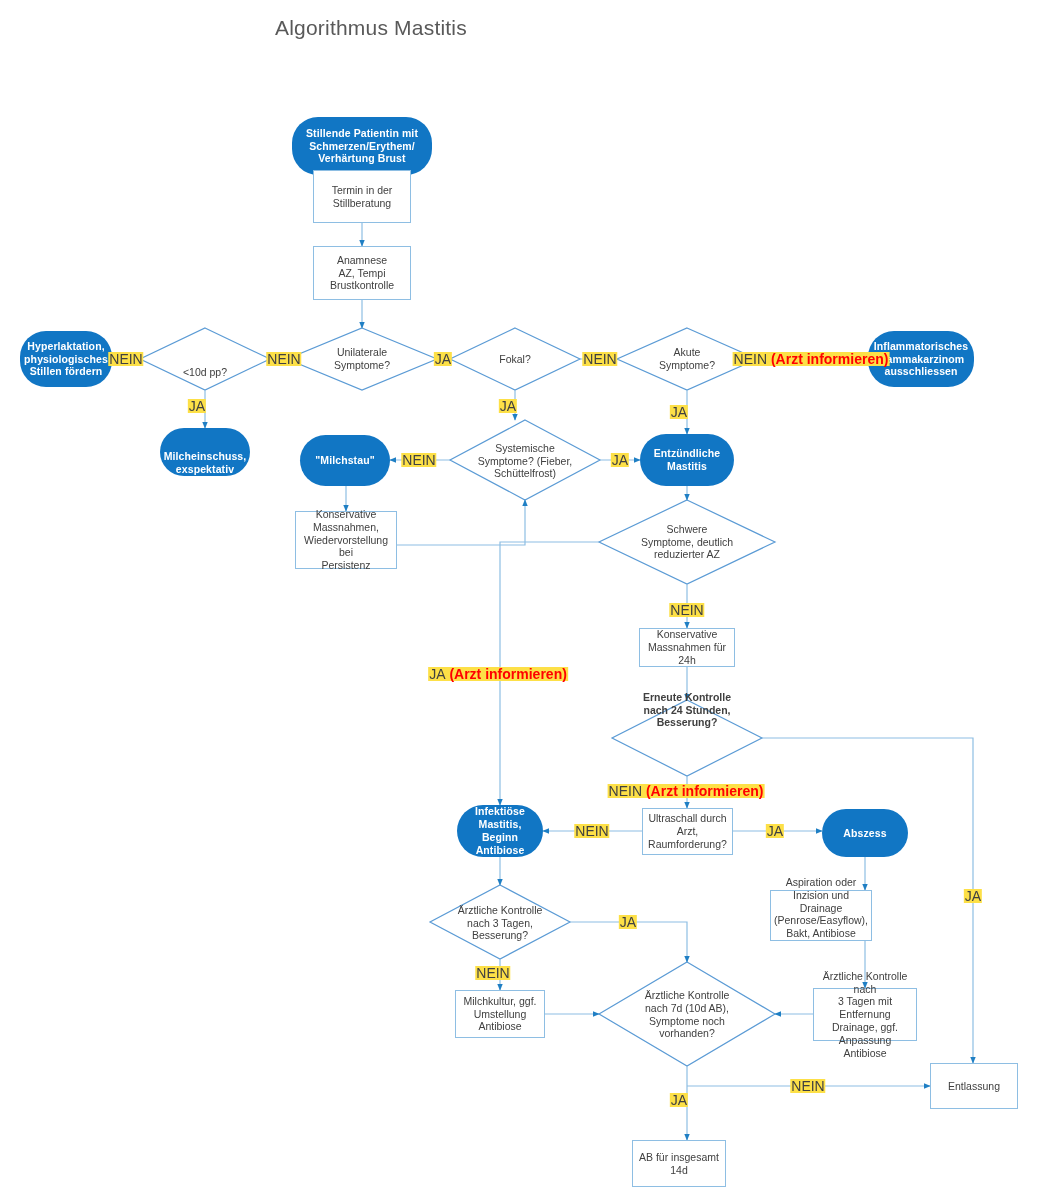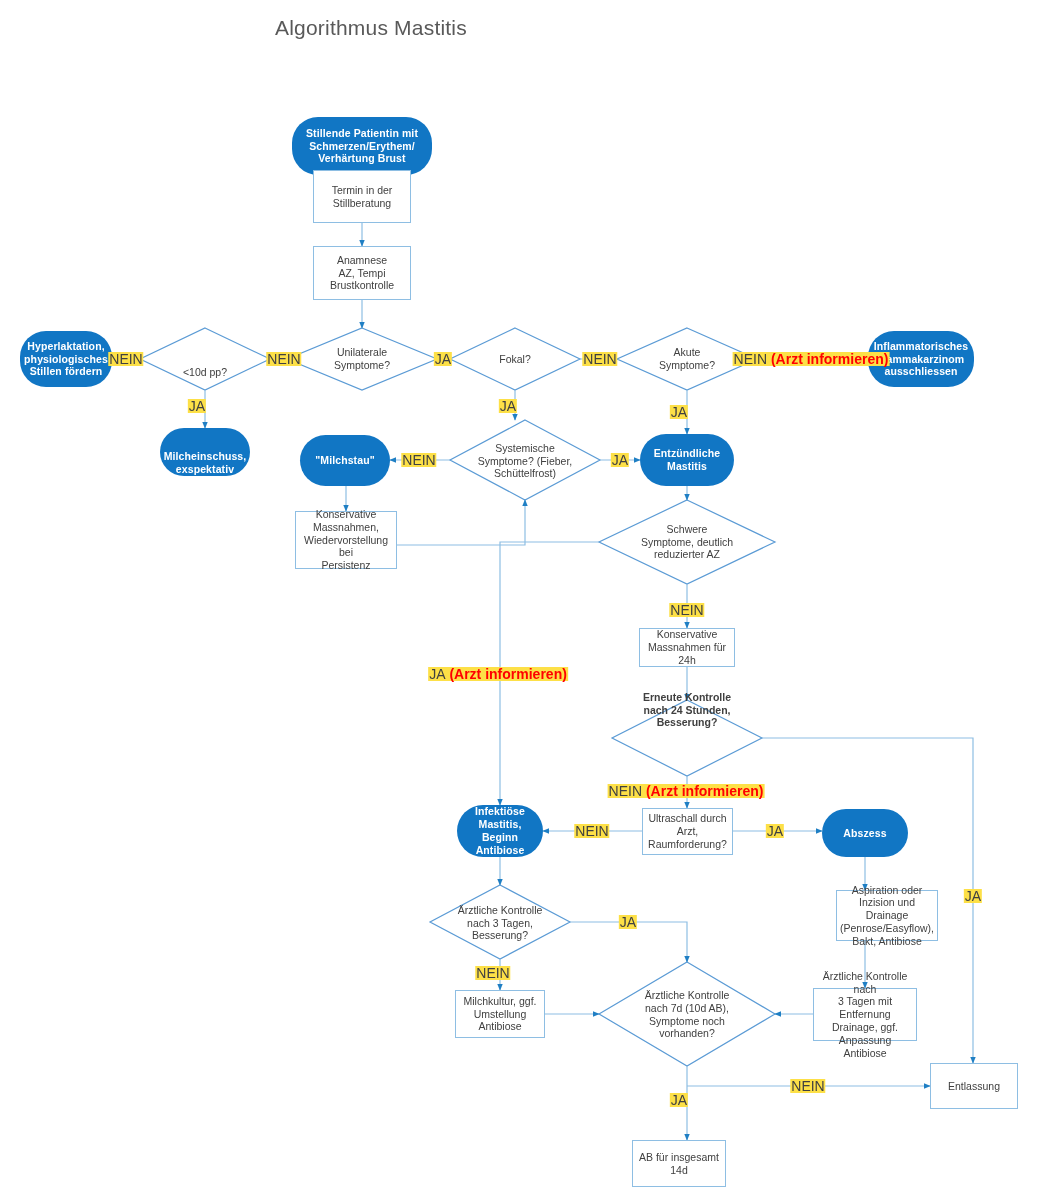--- a/index.html
+++ b/index.html
@@ -299,21 +299,21 @@
   <div class="node n-proc" style="left:642px; top:808px; width:91px; height:47px;">
     <span class="lbl">Ultraschall durch
 Arzt,
 Raumforderung?</span>
   </div>
 
   <div class="node n-term" style="left:822px; top:809px; width:86px; height:48px;">
     <span class="lbl">Abszess</span>
   </div>
 
-  <div class="node n-proc" style="left:836px; top:890px; width:102px; height:51px;">
+  <div class="node n-proc" style="left:770px; top:890px; width:102px; height:51px;align-items:flex-end;">
     <span class="lbl">Aspiration oder
 Inzision und Drainage
 (Penrose/Easyflow),
 Bakt, Antibiose</span>
   </div>
 
   <div class="node n-dec" style="left:443px; top:900px; width:114px; height:46px;">
     <span class="lbl">Ärztliche Kontrolle
 nach 3 Tagen,
 Besserung?</span>

